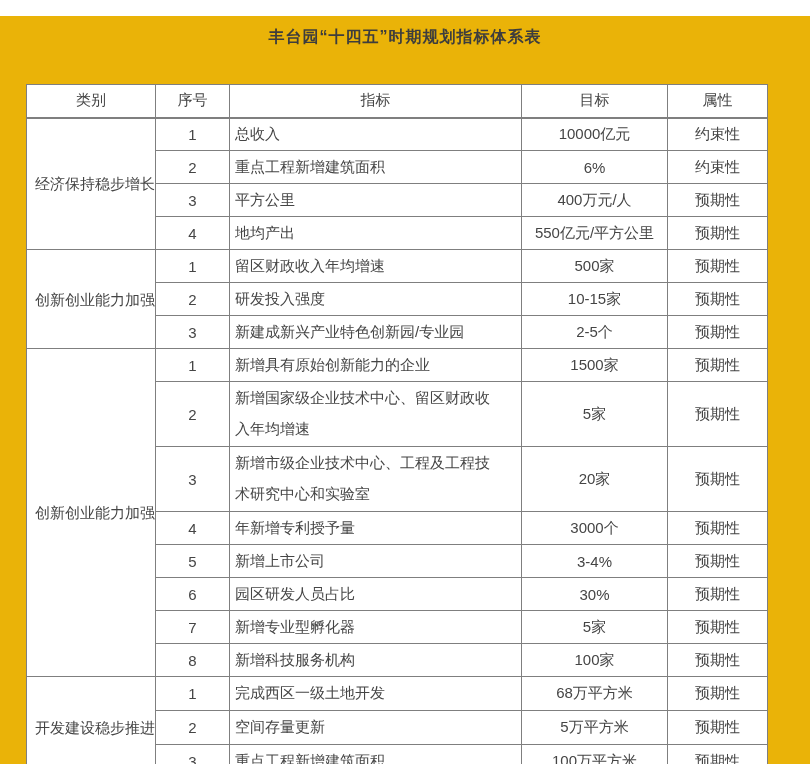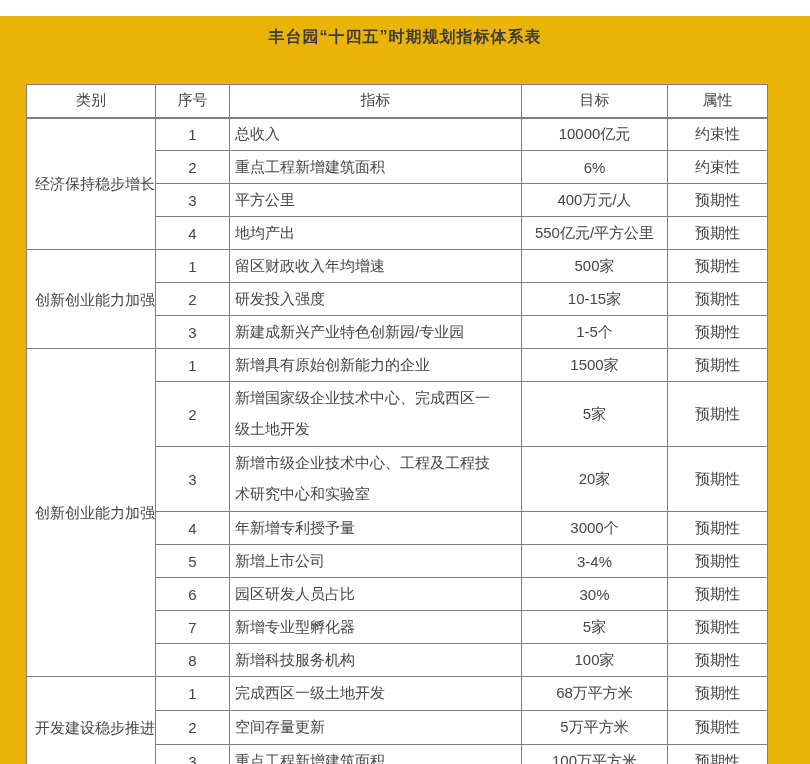--- a/index.html
+++ b/index.html
@@ -116,33 +116,33 @@
         </tr>
         <tr>
           <td class="no">2</td>
           <td class="indicator">研发投入强度</td>
           <td class="target">10-15家</td>
           <td class="attribute">预期性</td>
         </tr>
         <tr>
           <td class="no">3</td>
           <td class="indicator">新建成新兴产业特色创新园/专业园</td>
-          <td class="target">1-5个</td>
+          <td class="target">2-5个</td>
           <td class="attribute">预期性</td>
         </tr>
         <tr>
           <td class="category" rowspan="8">创新创业能力加强</td>
           <td class="no">1</td>
           <td class="indicator">新增具有原始创新能力的企业</td>
           <td class="target">1500家</td>
           <td class="attribute">预期性</td>
         </tr>
         <tr class="tall">
           <td class="no">2</td>
-          <td class="indicator">新增国家级企业技术中心、完成西区一级土地开发</td>
+          <td class="indicator">新增国家级企业技术中心、留区财政收入年均增速</td>
           <td class="target">5家</td>
           <td class="attribute">预期性</td>
         </tr>
         <tr class="tall">
           <td class="no">3</td>
           <td class="indicator">新增市级企业技术中心、工程及工程技术研究中心和实验室</td>
           <td class="target">20家</td>
           <td class="attribute">预期性</td>
         </tr>
         <tr>

